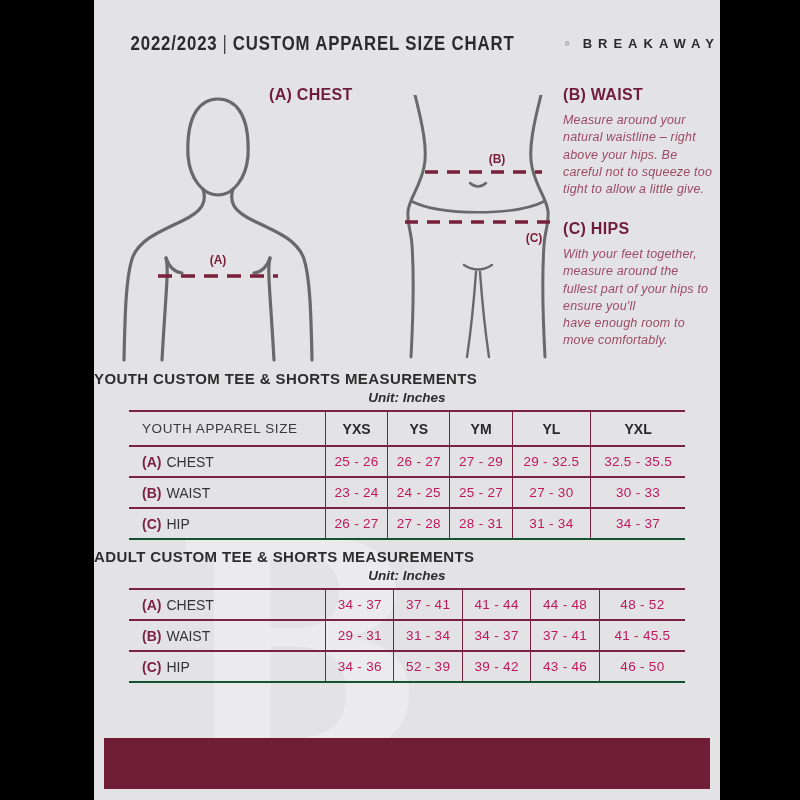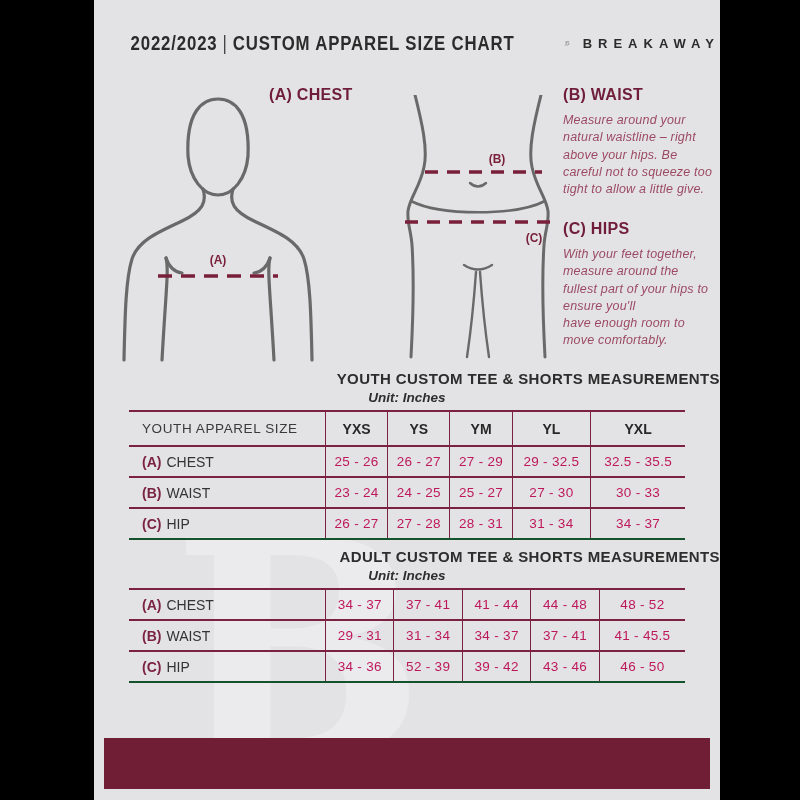--- a/index.html
+++ b/index.html
@@ -18,21 +18,21 @@
   .fig-left{left:26px;top:92px;}
   .fig-right{left:306px;top:95px;}
   .guide{position:absolute;z-index:2;}
   .guide-a{left:175px;top:86px;width:140px;}
   .guide-b{left:469px;top:86px;width:152px;}
   .guide-c{left:469px;top:220px;width:152px;}
   .guide h3{margin:0 0 8px;font-size:16px;font-weight:bold;color:#6f1d38;letter-spacing:0.3px;}
   .guide p{margin:0;font-size:12.5px;font-style:italic;color:#9c4a63;line-height:1.38;letter-spacing:0.2px;white-space:pre-line;}
 
   
-  .sec-title{position:absolute;left:0;right:0;text-align:right;font-size:15px;font-weight:bold;color:#2d2d2d;letter-spacing:0.4px;z-index:2;}
+  .sec-title{position:absolute;left:0;right:0;text-align:left;font-size:15px;font-weight:bold;color:#2d2d2d;letter-spacing:0.4px;z-index:2;}
   .sec-unit{position:absolute;left:0;right:0;text-align:center;font-size:13.5px;font-weight:bold;font-style:italic;color:#2d2d2d;z-index:2;}
   .t-youth-title{top:370px;} .t-youth-unit{top:390px;}
   .t-adult-title{top:548px;} .t-adult-unit{top:568px;}
 
   
   .tblwrap{position:absolute;left:35px;width:556px;z-index:2;}
   .w-youth{top:410px;} .w-adult{top:588px;}
   table{width:100%;border-collapse:collapse;border-top:2px solid #7b2240;border-bottom:2px solid #14532d;background:transparent;}
   th,td{border-left:1.5px solid #7b2240;text-align:center;vertical-align:middle;padding:0;}
   th:first-child,td:first-child{border-left:none;text-align:left;padding-left:13px;width:183px;}

